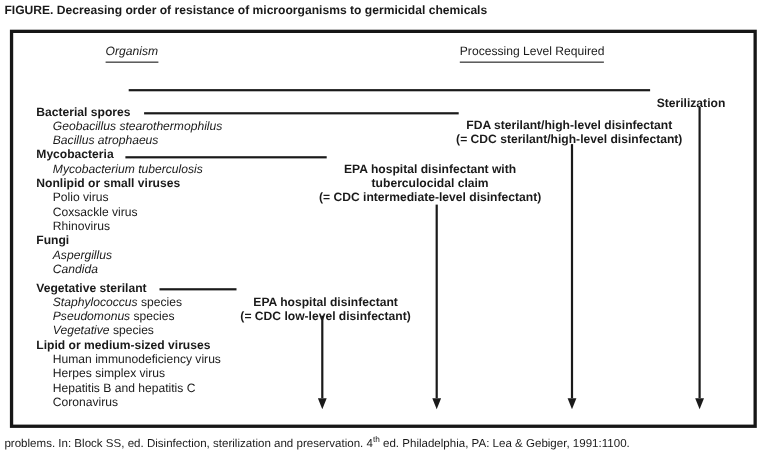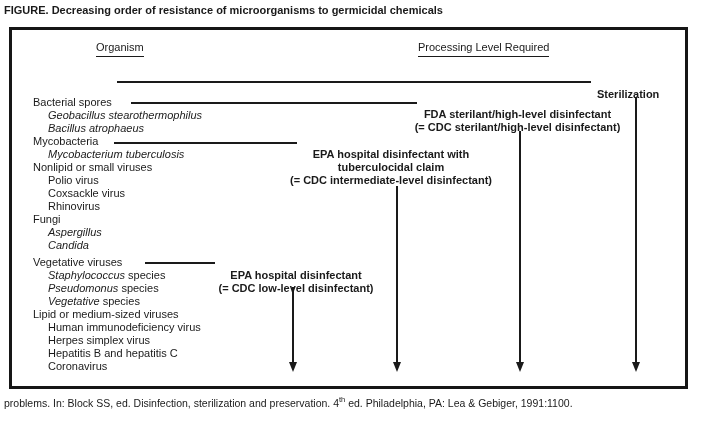--- a/index.html
+++ b/index.html
@@ -4,30 +4,30 @@
 <style>
   html,body{margin:0;padding:0;background:#ffffff;}
   .page{
     position:relative; width:707px; height:427px; background:#ffffff;
     font-family:"Liberation Sans", sans-serif; color:#1a1a1a; overflow:hidden;
   }
   .abs{position:absolute;}
   .figure-title{left:4px; top:4px; font-size:11px; font-weight:bold; white-space:nowrap;}
   .box{left:9px; top:27px; width:679px; height:362px; border:3px solid #161616; box-sizing:border-box;}
   .col-header{font-size:11px; padding-bottom:3px; border-bottom:1.5px solid #1a1a1a; white-space:nowrap;}
-  .hdr-org{left:96px; top:41px;}
+  .hdr-org{left:96px; top:41px;font-style:italic;}
   .hdr-proc{left:418px; top:41px;}
   .hline{height:1.5px; background:#1a1a1a;}
   .main-line{left:117px; top:81px; width:474px;}
   .c-fda{left:131px; top:102px; width:286px;}
   .c-tb{left:114px; top:142px; width:183px;}
   .c-low{left:145px; top:262px; width:70px;}
   .org-list{left:33px; top:96px; font-size:11px; white-space:nowrap;}
   .row{height:13px; line-height:13px;}
-  .cat{font-weight:normal;}
+  .cat{font-weight:bold;}
   .sp{padding-left:15px;}
   .it{font-style:italic;}
   .veg{margin-top:4px;}
   .plabel{font-weight:bold; font-size:11px; line-height:13px; white-space:nowrap;margin-top:12px;}
   .lbl-ster{left:597px; top:76px;}
   .blk{text-align:center;}
   .blk-fda{left:409px; top:96px; width:217px;}
   .blk-tb{left:283px; top:136px; width:216px;}
   .blk-low{left:212px; top:257px; width:168px;}
   .arrow{width:1.5px; background:#1a1a1a;}
@@ -66,21 +66,21 @@
     <div class="row sp"><span class="it">Bacillus atrophaeus</span><span></span></div>
     <div class="row cat"><span>Mycobacteria</span></div>
     <div class="row sp"><span class="it">Mycobacterium tuberculosis</span><span></span></div>
     <div class="row cat"><span>Nonlipid or small viruses</span></div>
     <div class="row sp"><span class="it"></span><span>Polio virus</span></div>
     <div class="row sp"><span class="it"></span><span>Coxsackle virus</span></div>
     <div class="row sp"><span class="it"></span><span>Rhinovirus</span></div>
     <div class="row cat"><span>Fungi</span></div>
     <div class="row sp"><span class="it">Aspergillus</span><span></span></div>
     <div class="row sp"><span class="it">Candida</span><span></span></div>
-    <div class="row cat veg"><span>Vegetative viruses</span></div>
+    <div class="row cat veg"><span>Vegetative sterilant</span></div>
     <div class="row sp"><span class="it">Staphylococcus</span><span> species</span></div>
     <div class="row sp"><span class="it">Pseudomonus</span><span> species</span></div>
     <div class="row sp"><span class="it">Vegetative</span><span> species</span></div>
     <div class="row cat"><span>Lipid or medium-sized viruses</span></div>
     <div class="row sp"><span class="it"></span><span>Human immunodeficiency virus</span></div>
     <div class="row sp"><span class="it"></span><span>Herpes simplex virus</span></div>
     <div class="row sp"><span class="it"></span><span>Hepatitis B and hepatitis C</span></div>
     <div class="row sp"><span class="it"></span><span>Coronavirus</span></div>
   </div>
 

